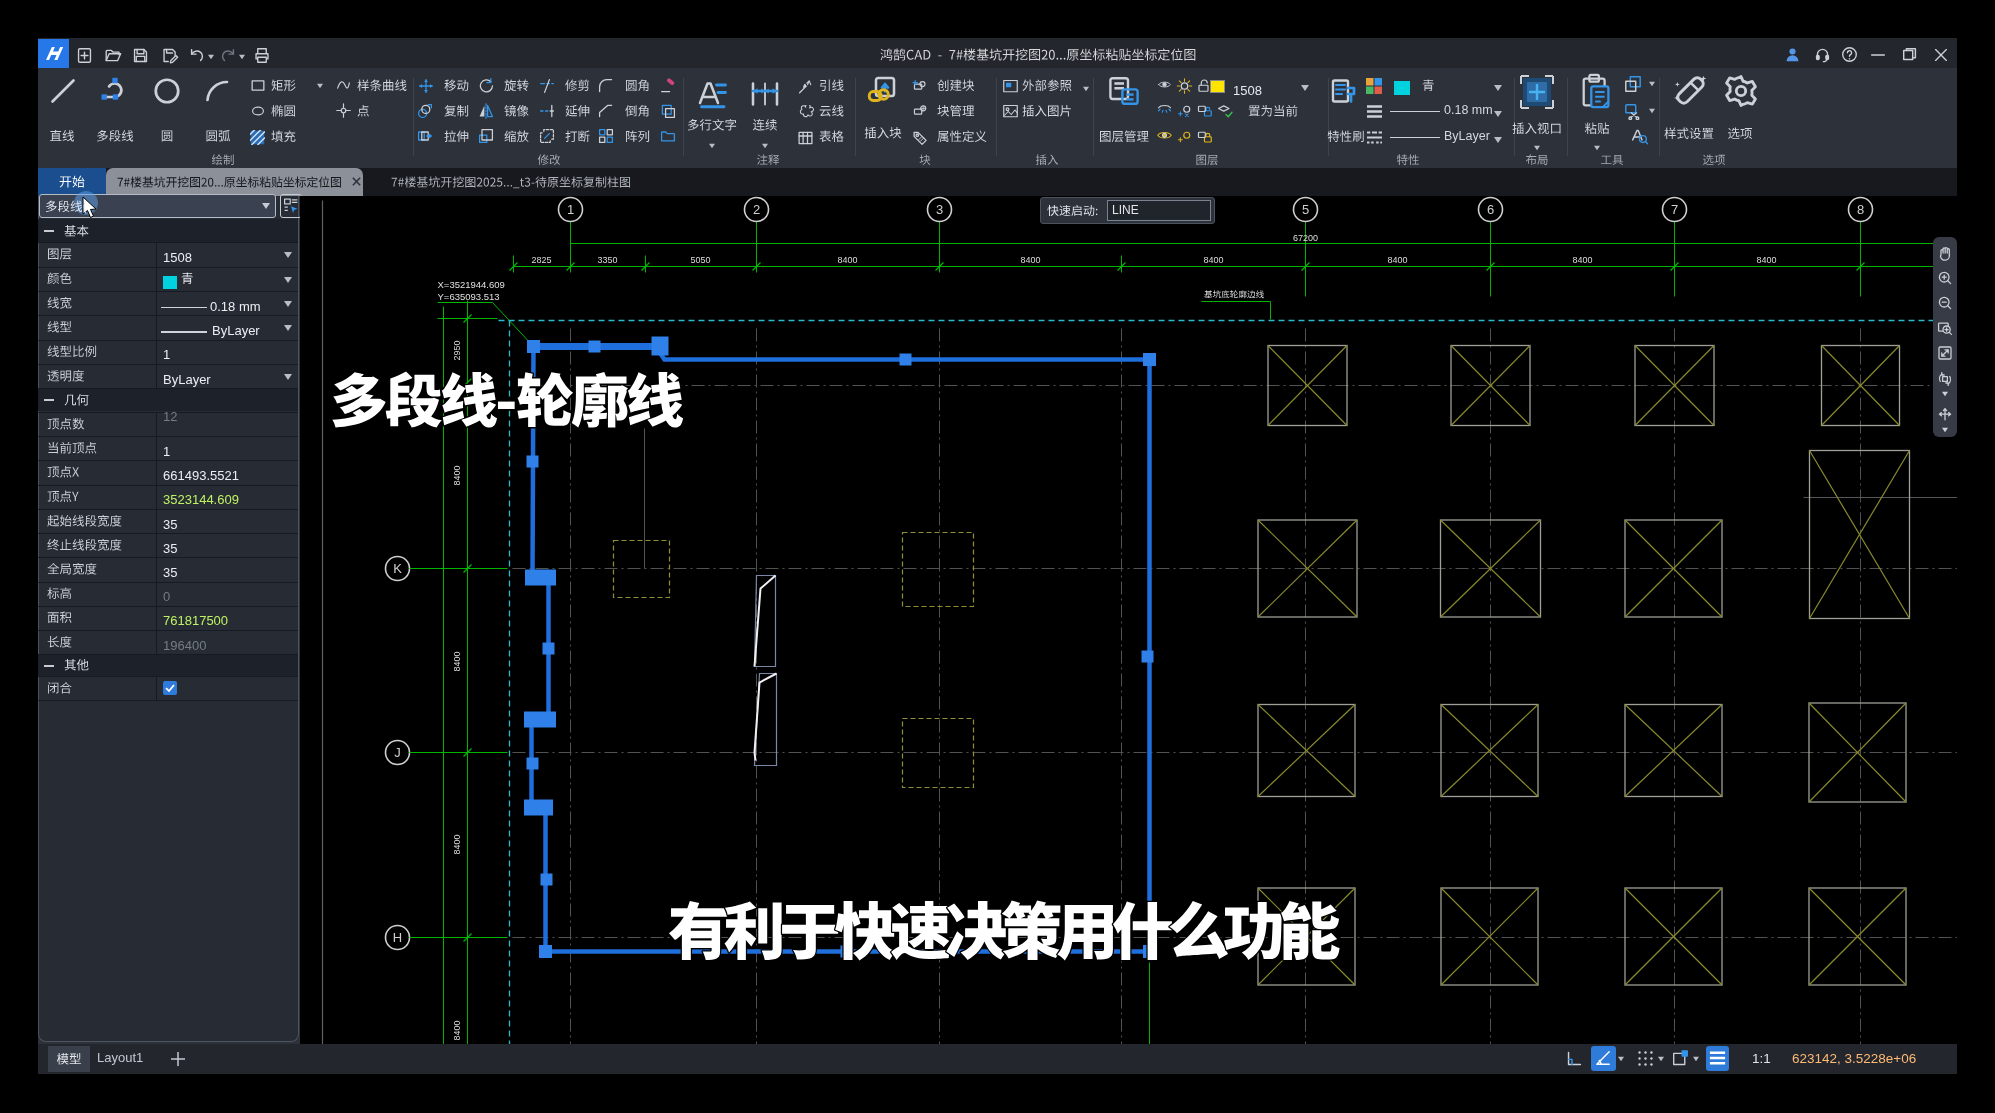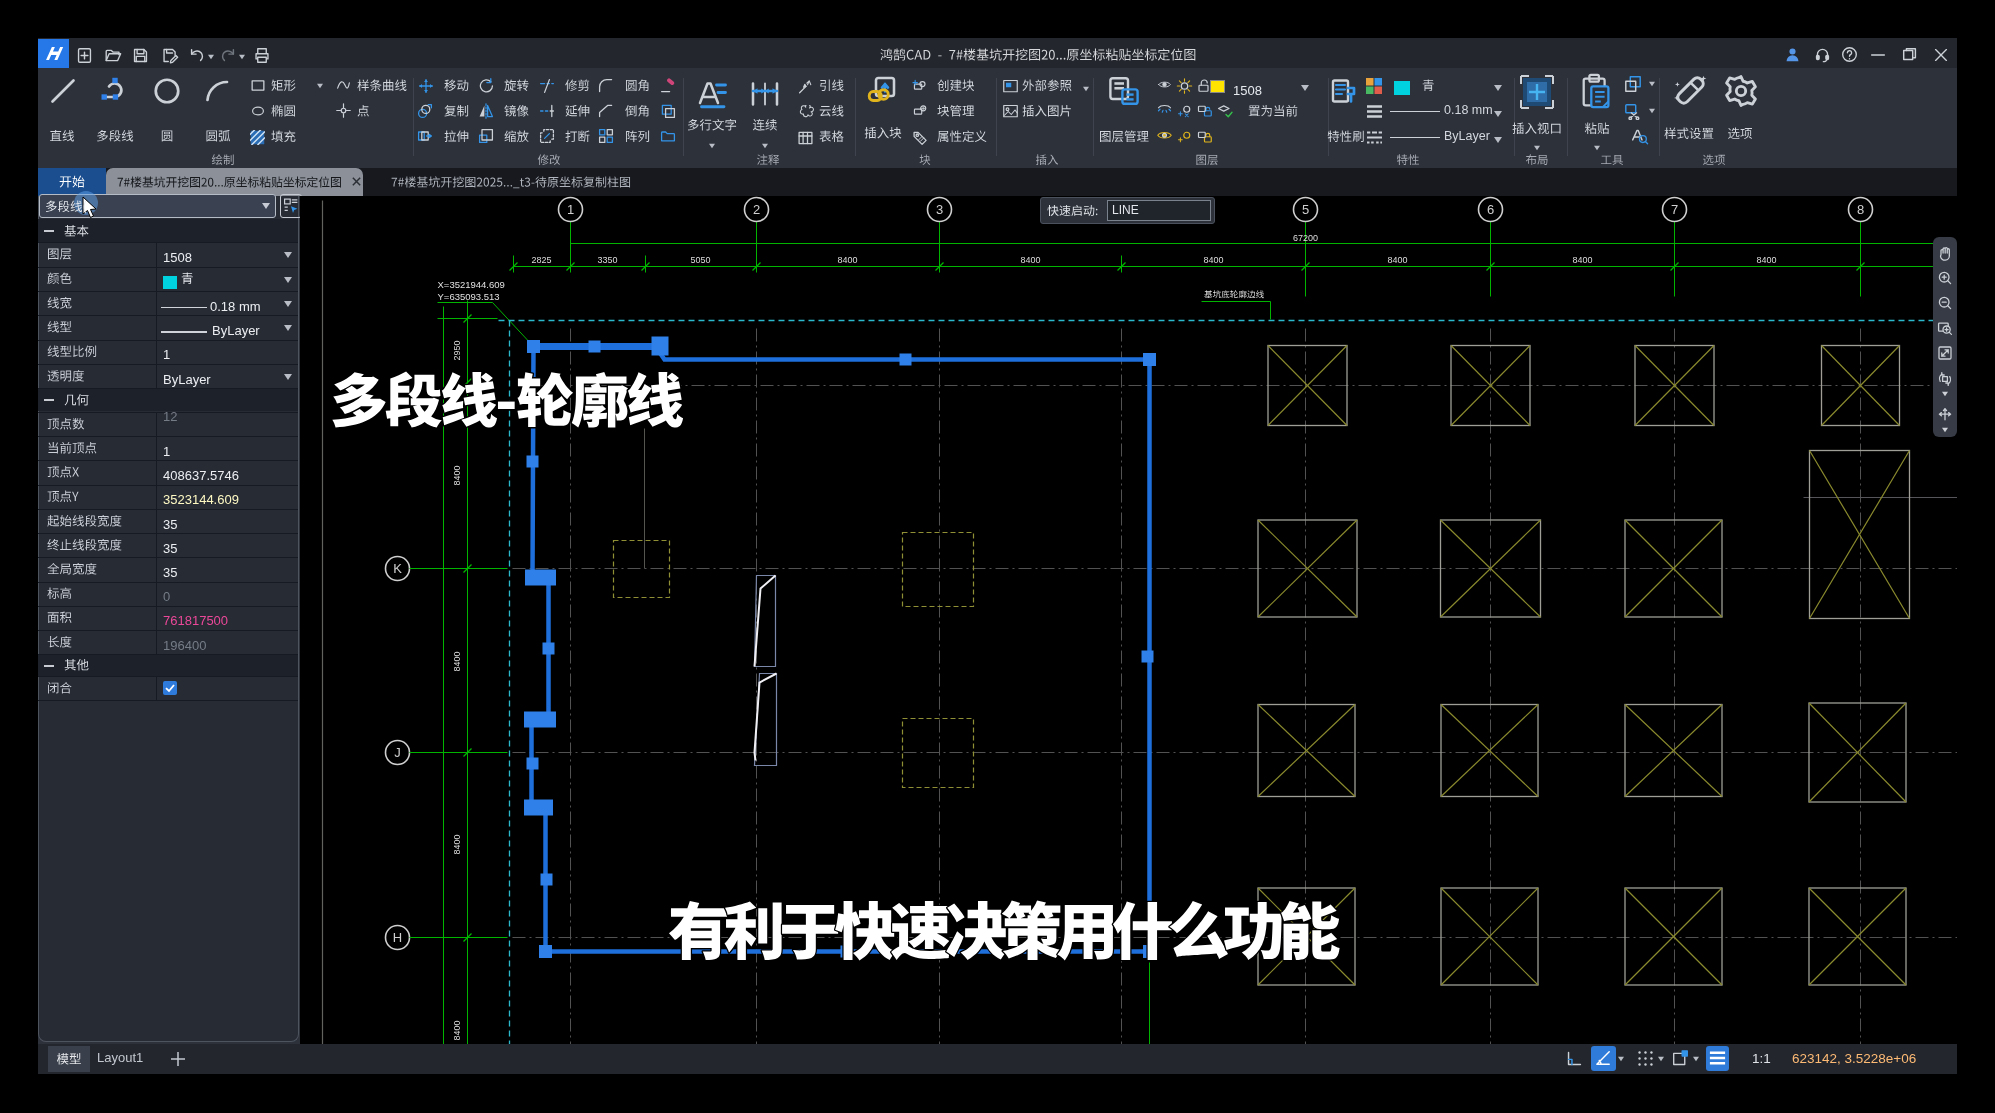--- a/index.html
+++ b/index.html
@@ -438,27 +438,27 @@
 <div style="position:absolute;left:161px;top:331px;width:46px;height:1.5px;background:#d0d4da"></div>
 <svg style="position:absolute;left:163px;top:681px" width="14" height="14" viewBox="0 0 14 14">
     <rect width="14" height="14" rx="2" fill="#2f7bdc"></rect>
     <path d="M3 7.2 L6 10 L11 4" stroke="#fff" stroke-width="1.8" fill="none"></path>
   </svg>
 <div style="position:absolute;left:163px;top:250px;font:13px 'Liberation Sans',sans-serif;color:#eceef2">1508</div>
 <div style="position:absolute;left:163px;top:347px;font:13px 'Liberation Sans',sans-serif;color:#eceef2">1</div>
 <div style="position:absolute;left:163px;top:371.5px;font:13px 'Liberation Sans',sans-serif;color:#eceef2">ByLayer</div>
 <div style="position:absolute;left:163px;top:409px;font:13px 'Liberation Sans',sans-serif;color:#767c86">12</div>
 <div style="position:absolute;left:163px;top:443.5px;font:13px 'Liberation Sans',sans-serif;color:#eceef2">1</div>
-<div style="position:absolute;left:163px;top:467.5px;font:13px 'Liberation Sans',sans-serif;color:#eceef2">408637.5746</div>
-<div style="position:absolute;left:163px;top:492px;font:13px 'Liberation Sans',sans-serif;color:#fef9c3">3523144.609</div>
+<div style="position:absolute;left:163px;top:467.5px;font:13px 'Liberation Sans',sans-serif;color:#eceef2">661493.5521</div>
+<div style="position:absolute;left:163px;top:492px;font:13px 'Liberation Sans',sans-serif;color:#bef264">3523144.609</div>
 <div style="position:absolute;left:163px;top:516.5px;font:13px 'Liberation Sans',sans-serif;color:#eceef2">35</div>
 <div style="position:absolute;left:163px;top:540.5px;font:13px 'Liberation Sans',sans-serif;color:#eceef2">35</div>
 <div style="position:absolute;left:163px;top:564.5px;font:13px 'Liberation Sans',sans-serif;color:#eceef2">35</div>
 <div style="position:absolute;left:163px;top:589px;font:13px 'Liberation Sans',sans-serif;color:#767c86">0</div>
-<div style="position:absolute;left:163px;top:613px;font:13px 'Liberation Sans',sans-serif;color:#ec4899">761817500</div>
+<div style="position:absolute;left:163px;top:613px;font:13px 'Liberation Sans',sans-serif;color:#bef264">761817500</div>
 <div style="position:absolute;left:163px;top:637.5px;font:13px 'Liberation Sans',sans-serif;color:#767c86">196400</div>
 <div style="position:absolute;left:210px;top:298.5px;font:13px 'Liberation Sans',sans-serif;color:#eceef2">0.18 mm</div>
 <div style="position:absolute;left:212px;top:322.5px;font:13px 'Liberation Sans',sans-serif;color:#eceef2">ByLayer</div>
 <div style="position:absolute;left:74px;top:191px;width:24px;height:24px;border-radius:50%;background:rgba(96,164,238,.5)"></div>
 <svg style="position:absolute;left:82px;top:196px" width="17" height="24" viewBox="0 0 17 24">
     <path d="M1 1 L1 18 L5.5 14.5 L8.5 21.5 L11.5 20 L8.5 13.5 L14 13 Z" fill="#fff" stroke="#000" stroke-width="1"></path>
   </svg>
 <svg id="cv" width="1657" height="848" viewBox="0 0 1657 848" style="position:absolute;left:300px;top:196px;background:#000">
     <g transform="translate(0.5 0.5)">
       <line x1="22.0" y1="4.0" x2="22.0" y2="848.0" stroke="#62625e" stroke-width="1.2"></line>

